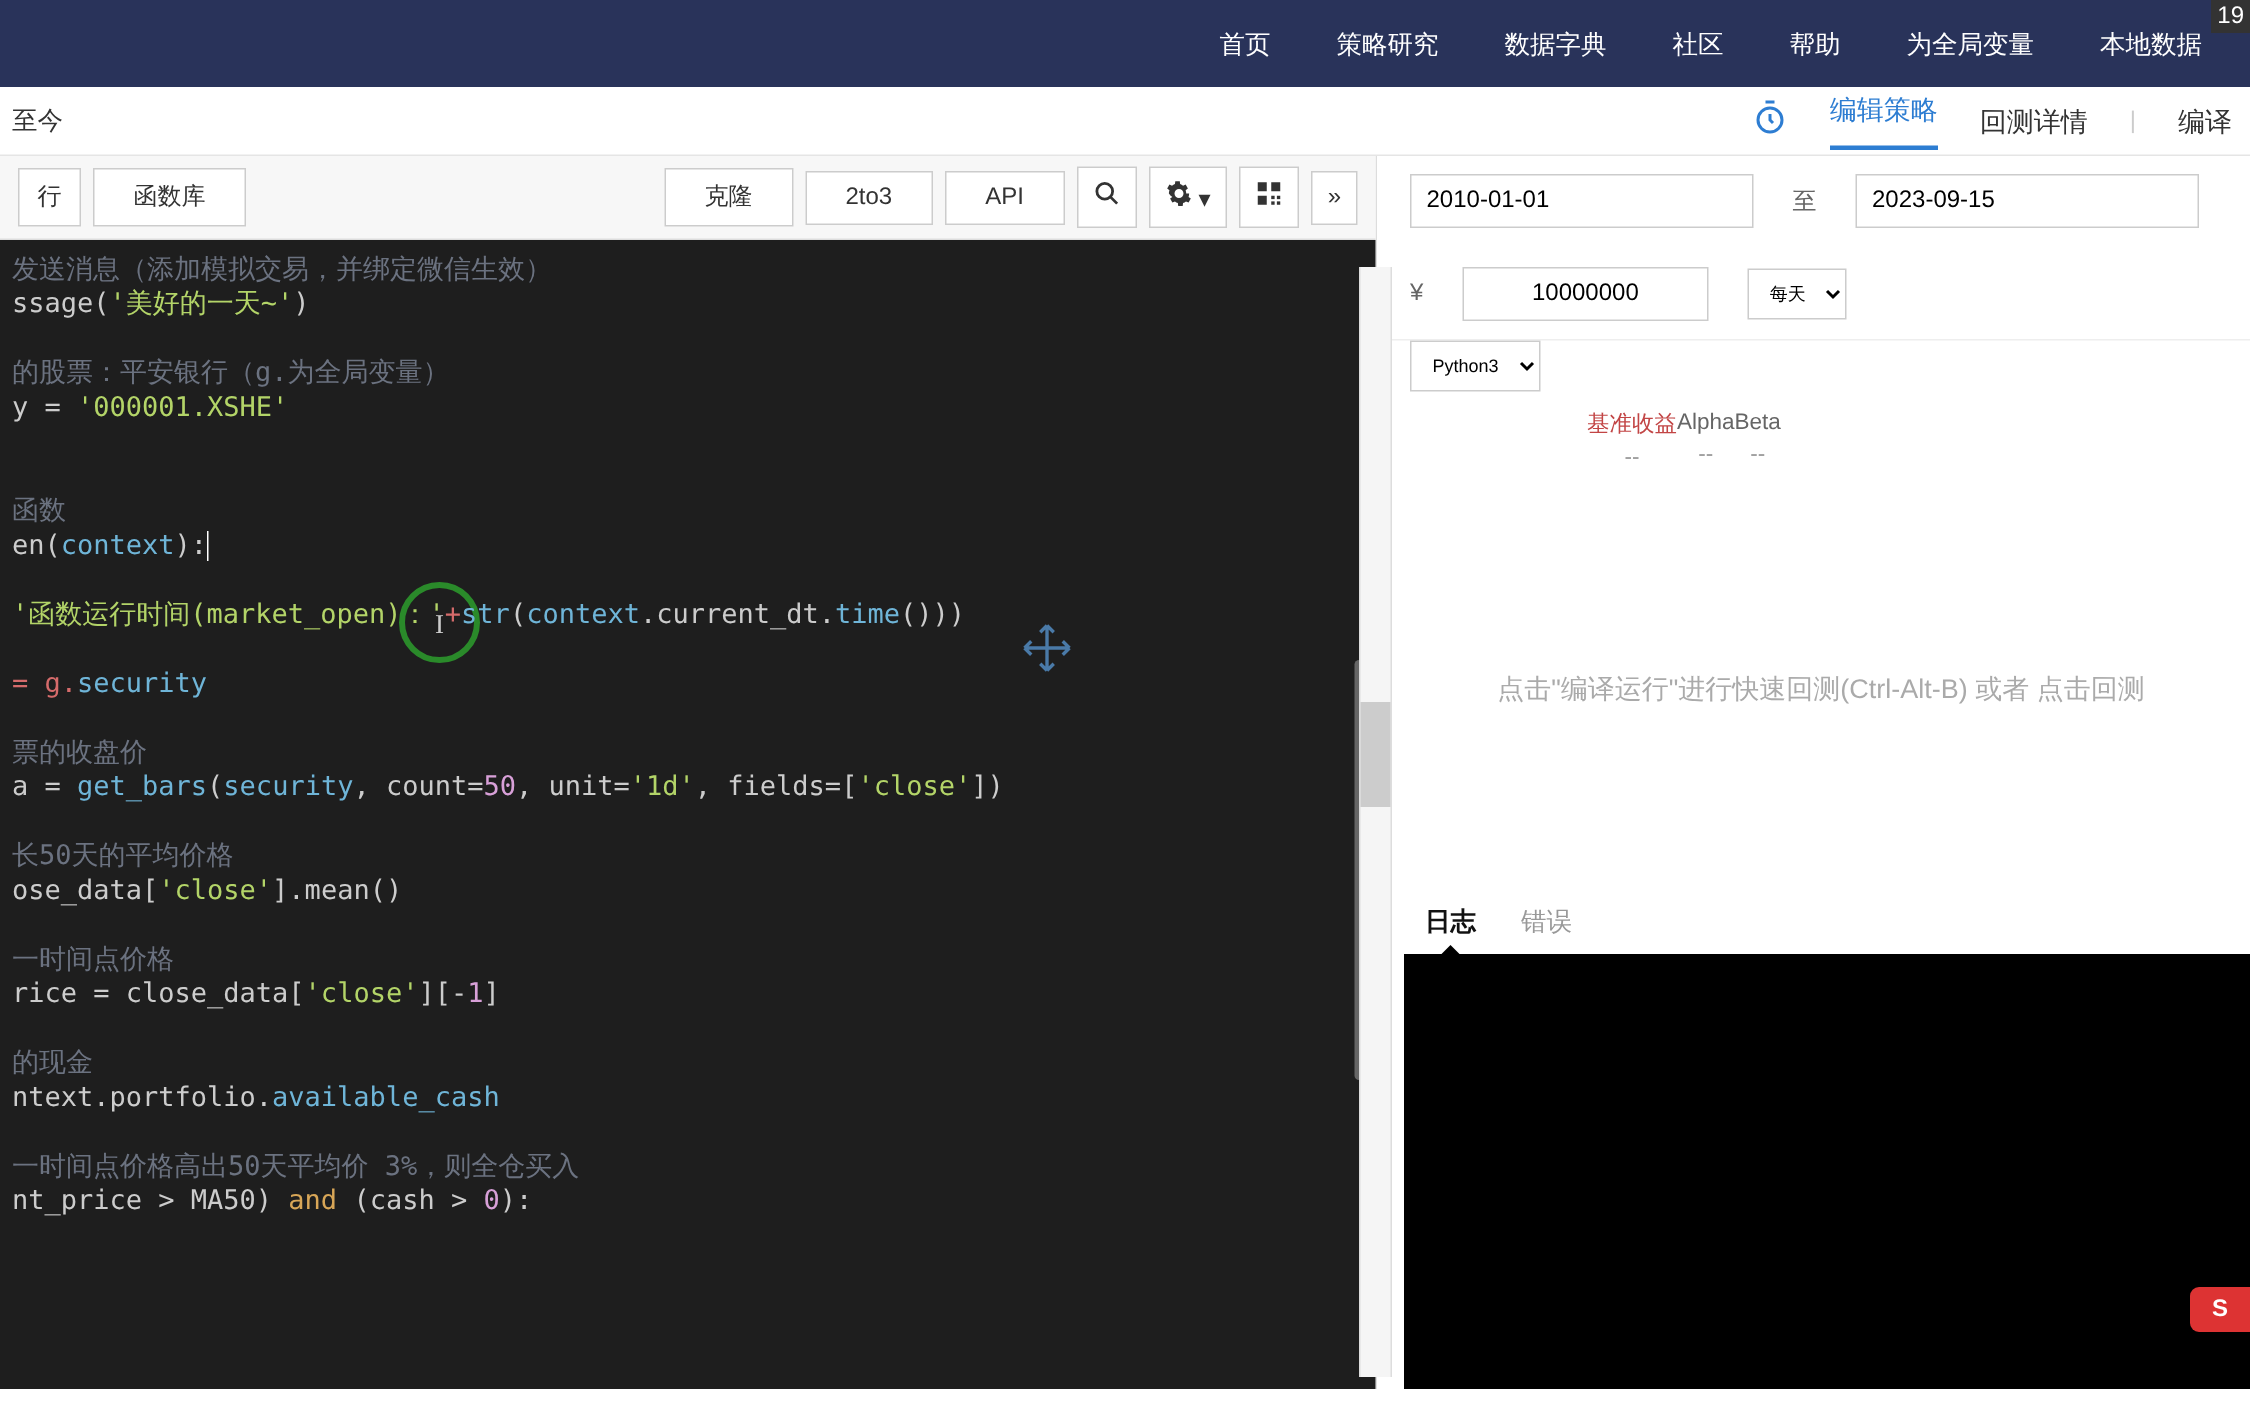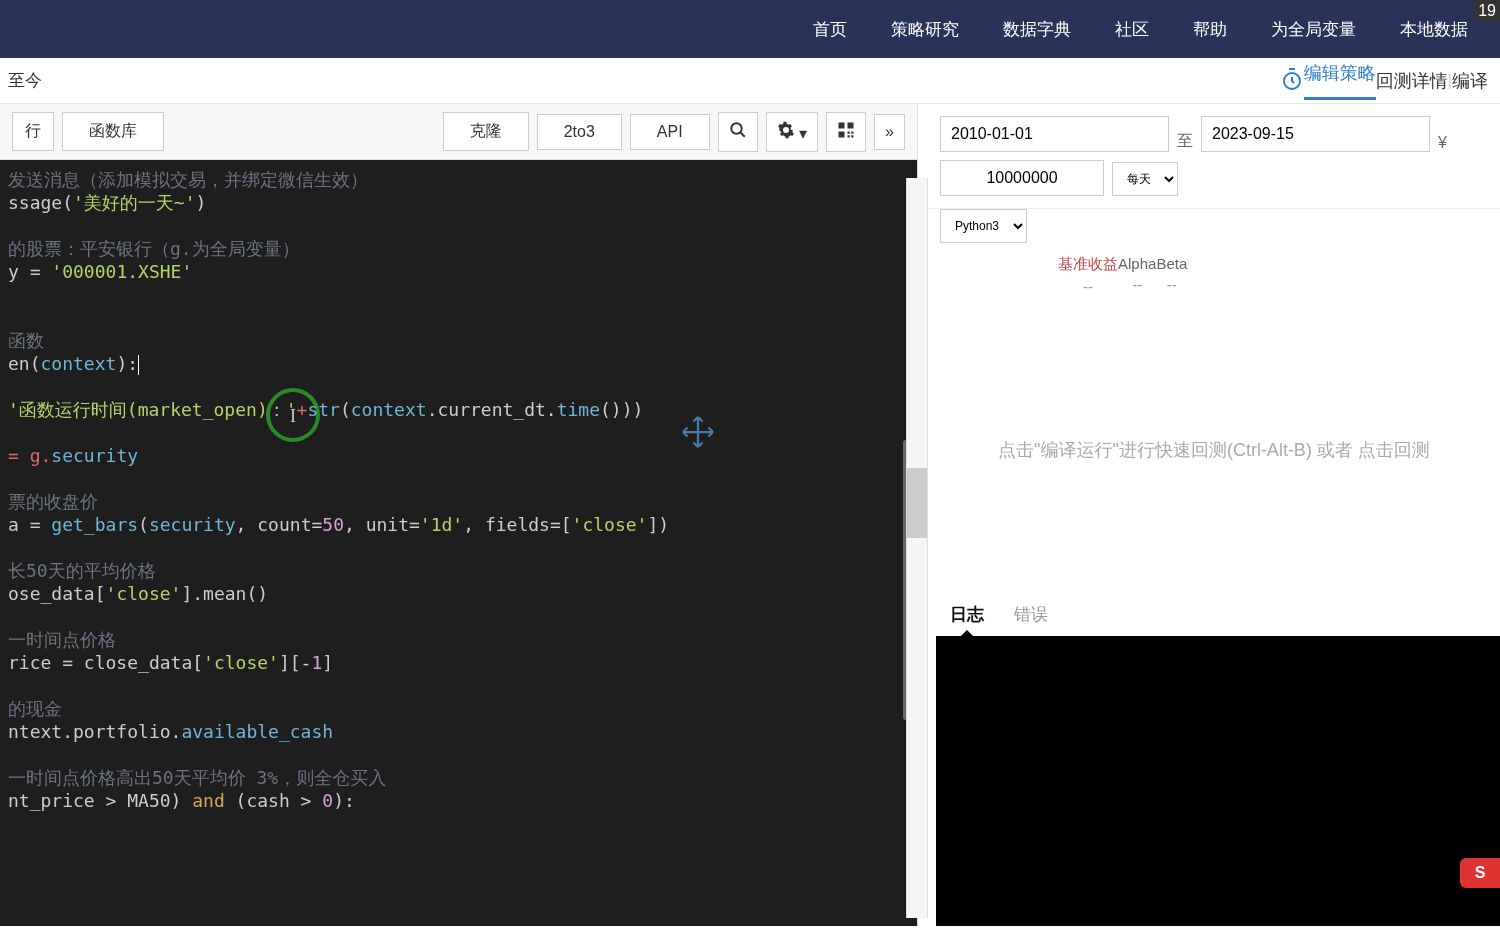--- a/index.html
+++ b/index.html
@@ -4,21 +4,21 @@
 <style>
 * { margin: 0; padding: 0; box-sizing: border-box; }
 body { font-family: -apple-system, "Microsoft YaHei", sans-serif; background: #fff; overflow: hidden; width: 1500px; height: 938px; position: relative; }
 
 .topnav { height: 58px; background: #29335a; display: flex; justify-content: flex-end; align-items: center; padding-right: 10px; position: relative; }
 .topnav a { color: #fff; text-decoration: none; font-size: 17px; padding: 0 22px; cursor: pointer; }
 .badge { position: absolute; top: 0; right: 0; background: #333; color: #fff; font-size: 16px; padding: 2px 4px; }
 
 .subbar { height: 46px; border-bottom: 1px solid #e5e5e5; display: flex; align-items: center; justify-content: space-between; padding: 0 0 0 8px; }
 .subbar-left { font-size: 17px; color: #333; }
-.subbar-right { display: flex; align-items: center; padding-right: 12px; }
+.subbar-right { display: flex; align-items: center; gap: 28px; padding-right: 12px; }
 .subbar-right .timer-icon { color: #2d7dd2; }
 .subbar-right a { color: #333; font-size: 18px; text-decoration: none; cursor: pointer; }
 .subbar-right a.active { color: #2d7dd2; border-bottom: 3px solid #2d7dd2; padding-bottom: 12px; }
 .sep { color: #ccc; }
 
 .main { display: flex; height: calc(938px - 116px); }
 .left { width: 918px; display: flex; flex-direction: column; border-right: 1px solid #ddd; }
 .right { flex: 1; display: flex; flex-direction: column; background: #fff; }
 
 .toolbar { height: 56px; background: #f7f7f7; border-bottom: 1px solid #ddd; display: flex; align-items: center; justify-content: space-between; padding: 0 12px; }
@@ -36,21 +36,21 @@
 .code .id { color: #6fb5d8; }
 .code .nm { color: #d8a0d8; }
 .code .op { color: #d56b6b; }
 .code .pn { color: #ccc; }
 .cursor { display:inline-block; width:1px; height:20px; background:#fff; vertical-align:middle; }
 
 .circle { position: absolute; width: 54px; height: 54px; border: 4px solid #2a8a2a; border-radius: 50%; left: 266px; top: 388px; pointer-events: none; }
 .text-cursor { position: absolute; left: 290px; top: 406px; font-family: serif; color: #ccc; font-size: 18px; pointer-events:none; }
 .move-icon { position: absolute; left: 680px; top: 414px; color: #4a7aa8; font-size: 36px; pointer-events:none; }
 
-.right-top { padding: 12px; display:flex; flex-wrap:wrap; gap:8px; align-items:flex-end; border-bottom:1px solid #eee; }
+.right-top { padding: 12px; display:flex; flex-wrap:wrap; gap:26px; align-items:center; border-bottom:1px solid #eee; }
 .inp { border:1px solid #ccc; padding:8px 10px; font-size:16px; background:#fff; }
 .inp.amt { width:164px; text-align:center; }
 .lbl { font-size:16px; color:#666; }
 .sel { border:1px solid #ccc; padding:8px 10px; font-size:12px; background:#fff; }
 
 .metrics { display:flex; padding: 4px 12px 12px 130px; font-size:15px; color:#666; }
 .metrics .m { text-align:center; }
 .metrics .m.active .ml { color:#c24545; }
 .metrics .mv { color:#999; margin-top:4px; }
 

